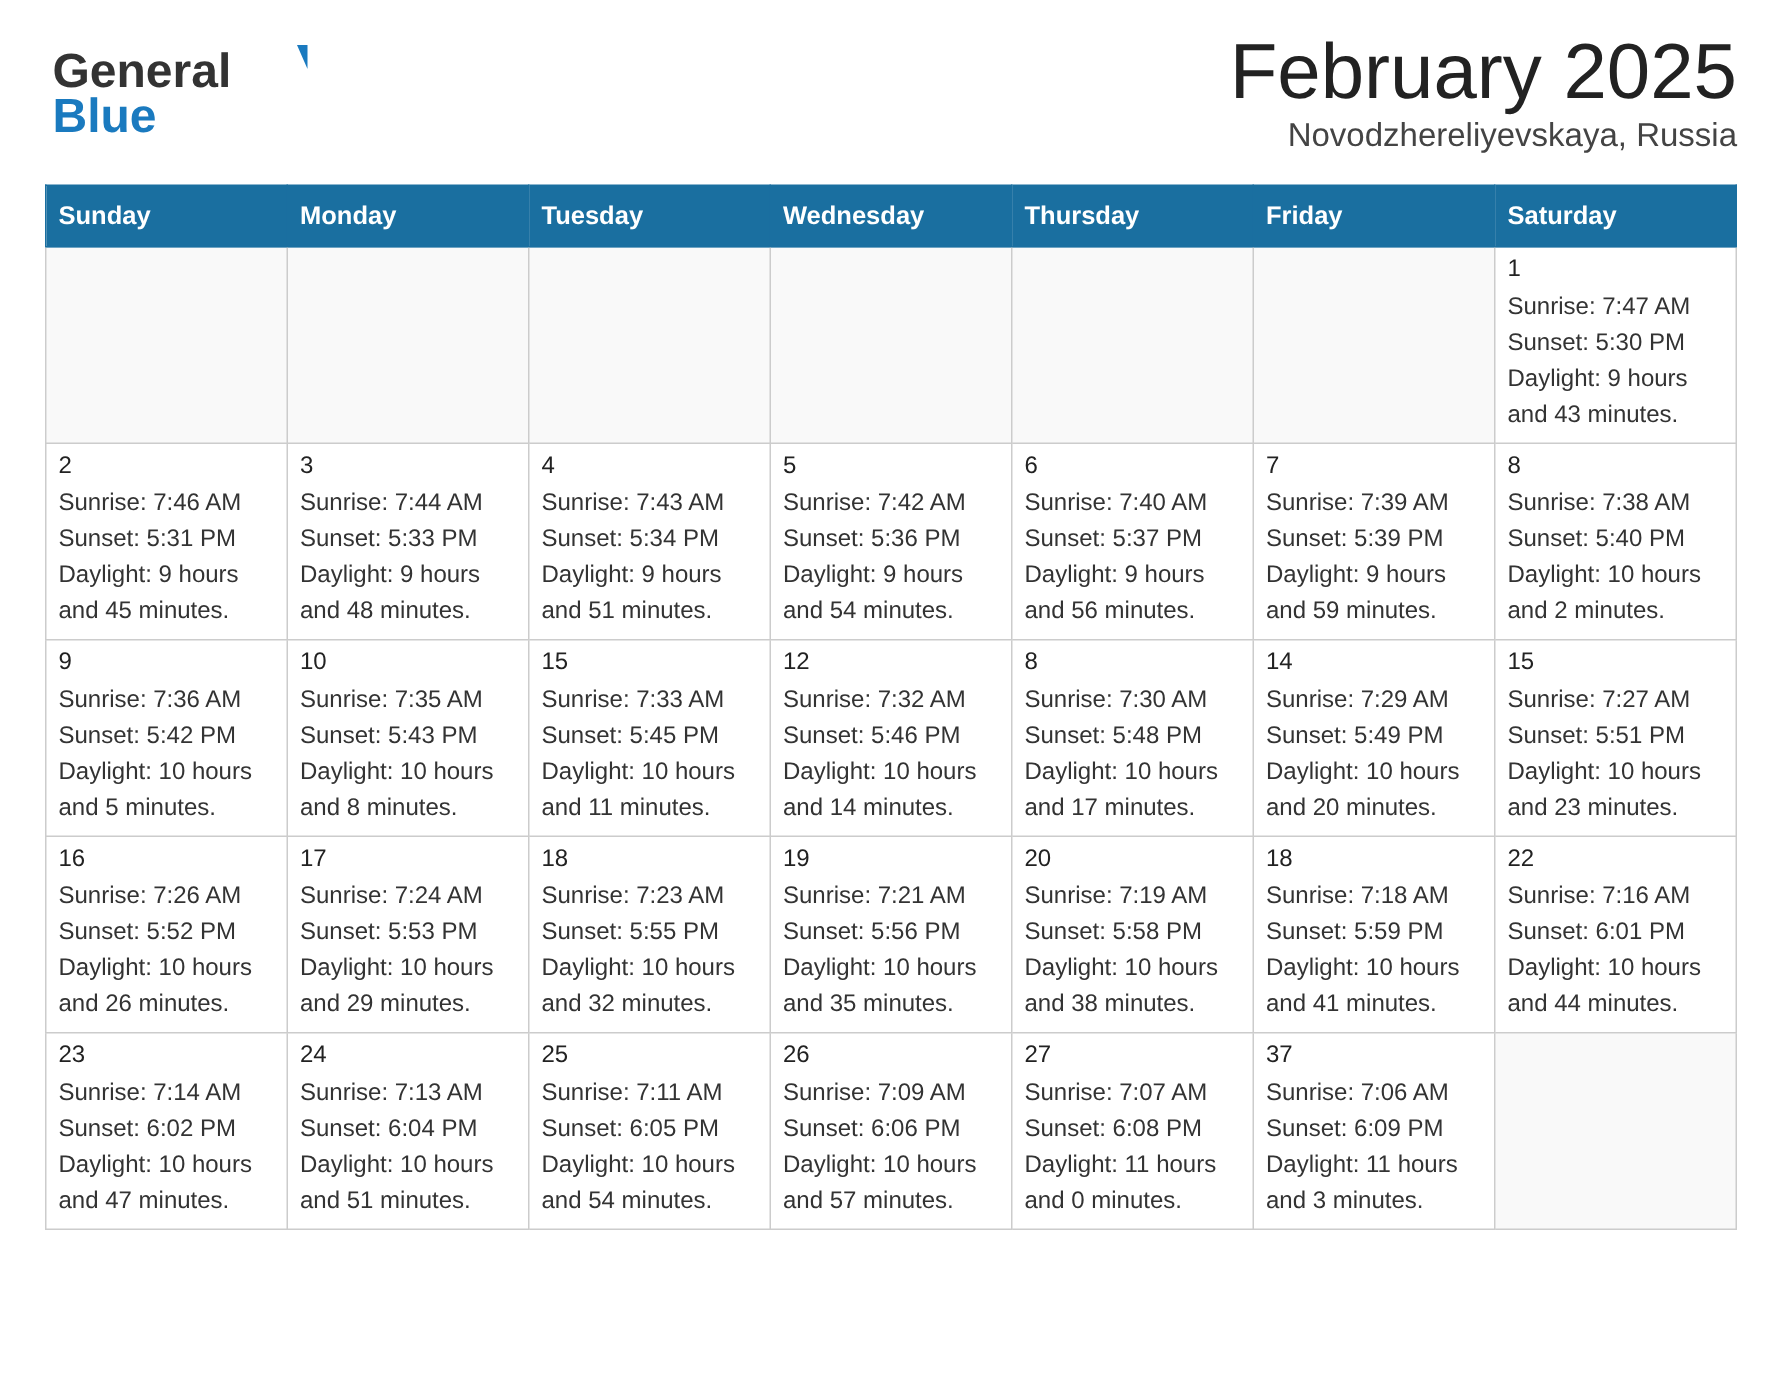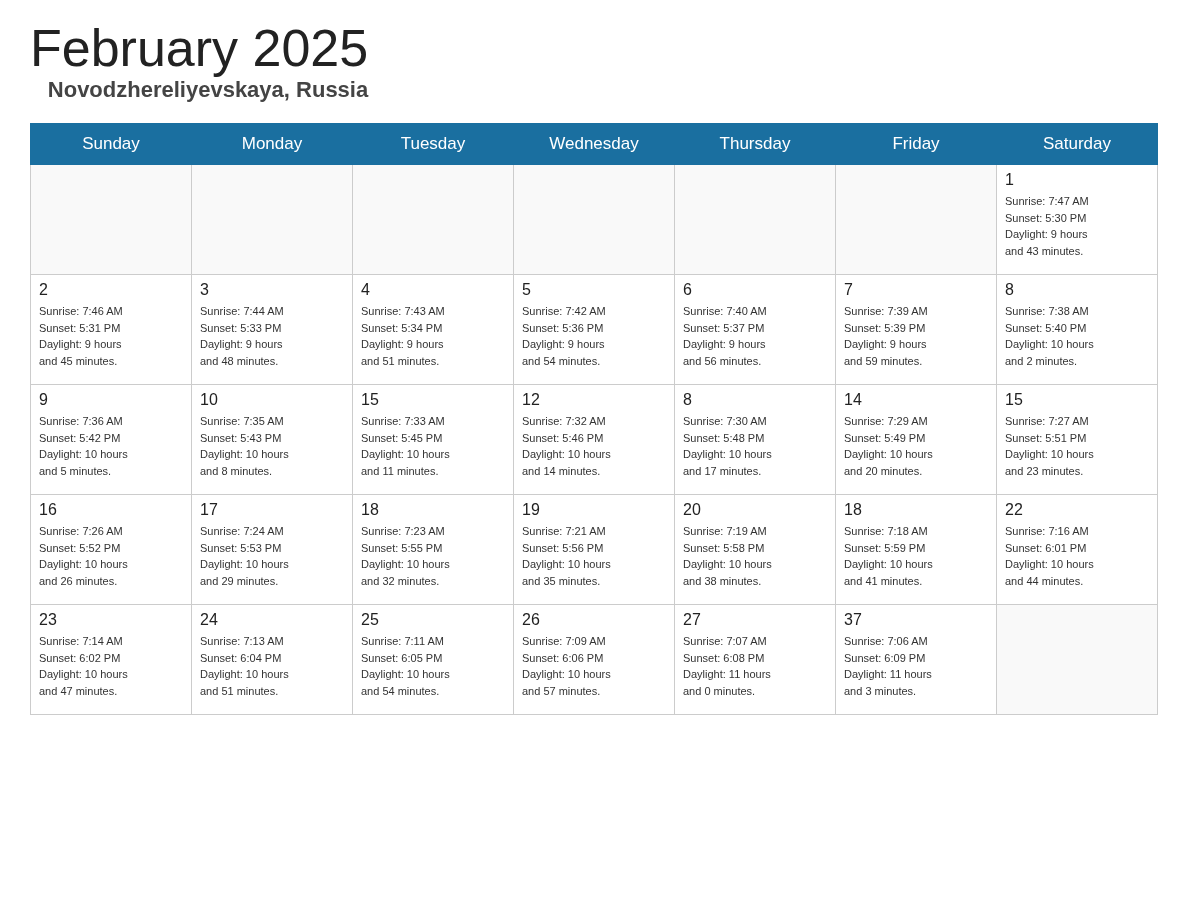--- a/index.html
+++ b/index.html
@@ -26,33 +26,33 @@
     }
     .month-title {
       font-size: 52px;
       font-weight: 300;
       color: #222;
       line-height: 1.1;
     }
     .location {
       font-size: 22px;
       color: #444;
-      font-weight: bold;
+      font-weight: normal;
     }
     .calendar {
       width: 100%;
       border-collapse: collapse;
     }
     .calendar th {
       background: #1a6fa0;
       color: #fff;
       font-size: 17px;
-      font-weight: normal;
+      font-weight: bold;
       padding: 10px 8px;
-      text-align: center;
+      text-align: left;
       border: 1px solid #1a6fa0;
     }
     .calendar td {
       vertical-align: top;
       border: 1px solid #ccc;
       padding: 6px 8px;
       width: 14.28%;
       min-height: 110px;
       height: 110px;
       font-size: 13px;
@@ -63,29 +63,36 @@
       background: #f9f9f9;
     }
     .day-num {
       font-size: 16px;
       font-weight: normal;
       color: #222;
       display: block;
       margin-bottom: 4px;
     }
     .day-info {
-      font-size: 11px;
+      font-size: 16px;
       line-height: 1.5;
       color: #333;
     }
   </style>
 </head>
 <body>
 
 <div class="header">
+  <div class="logo">
+    <svg width="175" height="75">
+      <text x="5" y="38" font-family="Arial" font-size="32" font-weight="bold" fill="#333">General</text>
+      <polygon points="168,10 182,10 175,26" fill="#1a7abf"></polygon>
+      <text x="5" y="68" font-family="Arial" font-size="32" font-weight="bold" fill="#1a7abf">Blue</text>
+    </svg>
+  </div>
   <div class="title-block">
     <div class="month-title">February 2025</div>
     <div class="location">Novodzhereliyevskaya, Russia</div>
   </div>
 </div>
 
 <table class="calendar">
   <thead>
     <tr>
     <th>Sunday</th>

